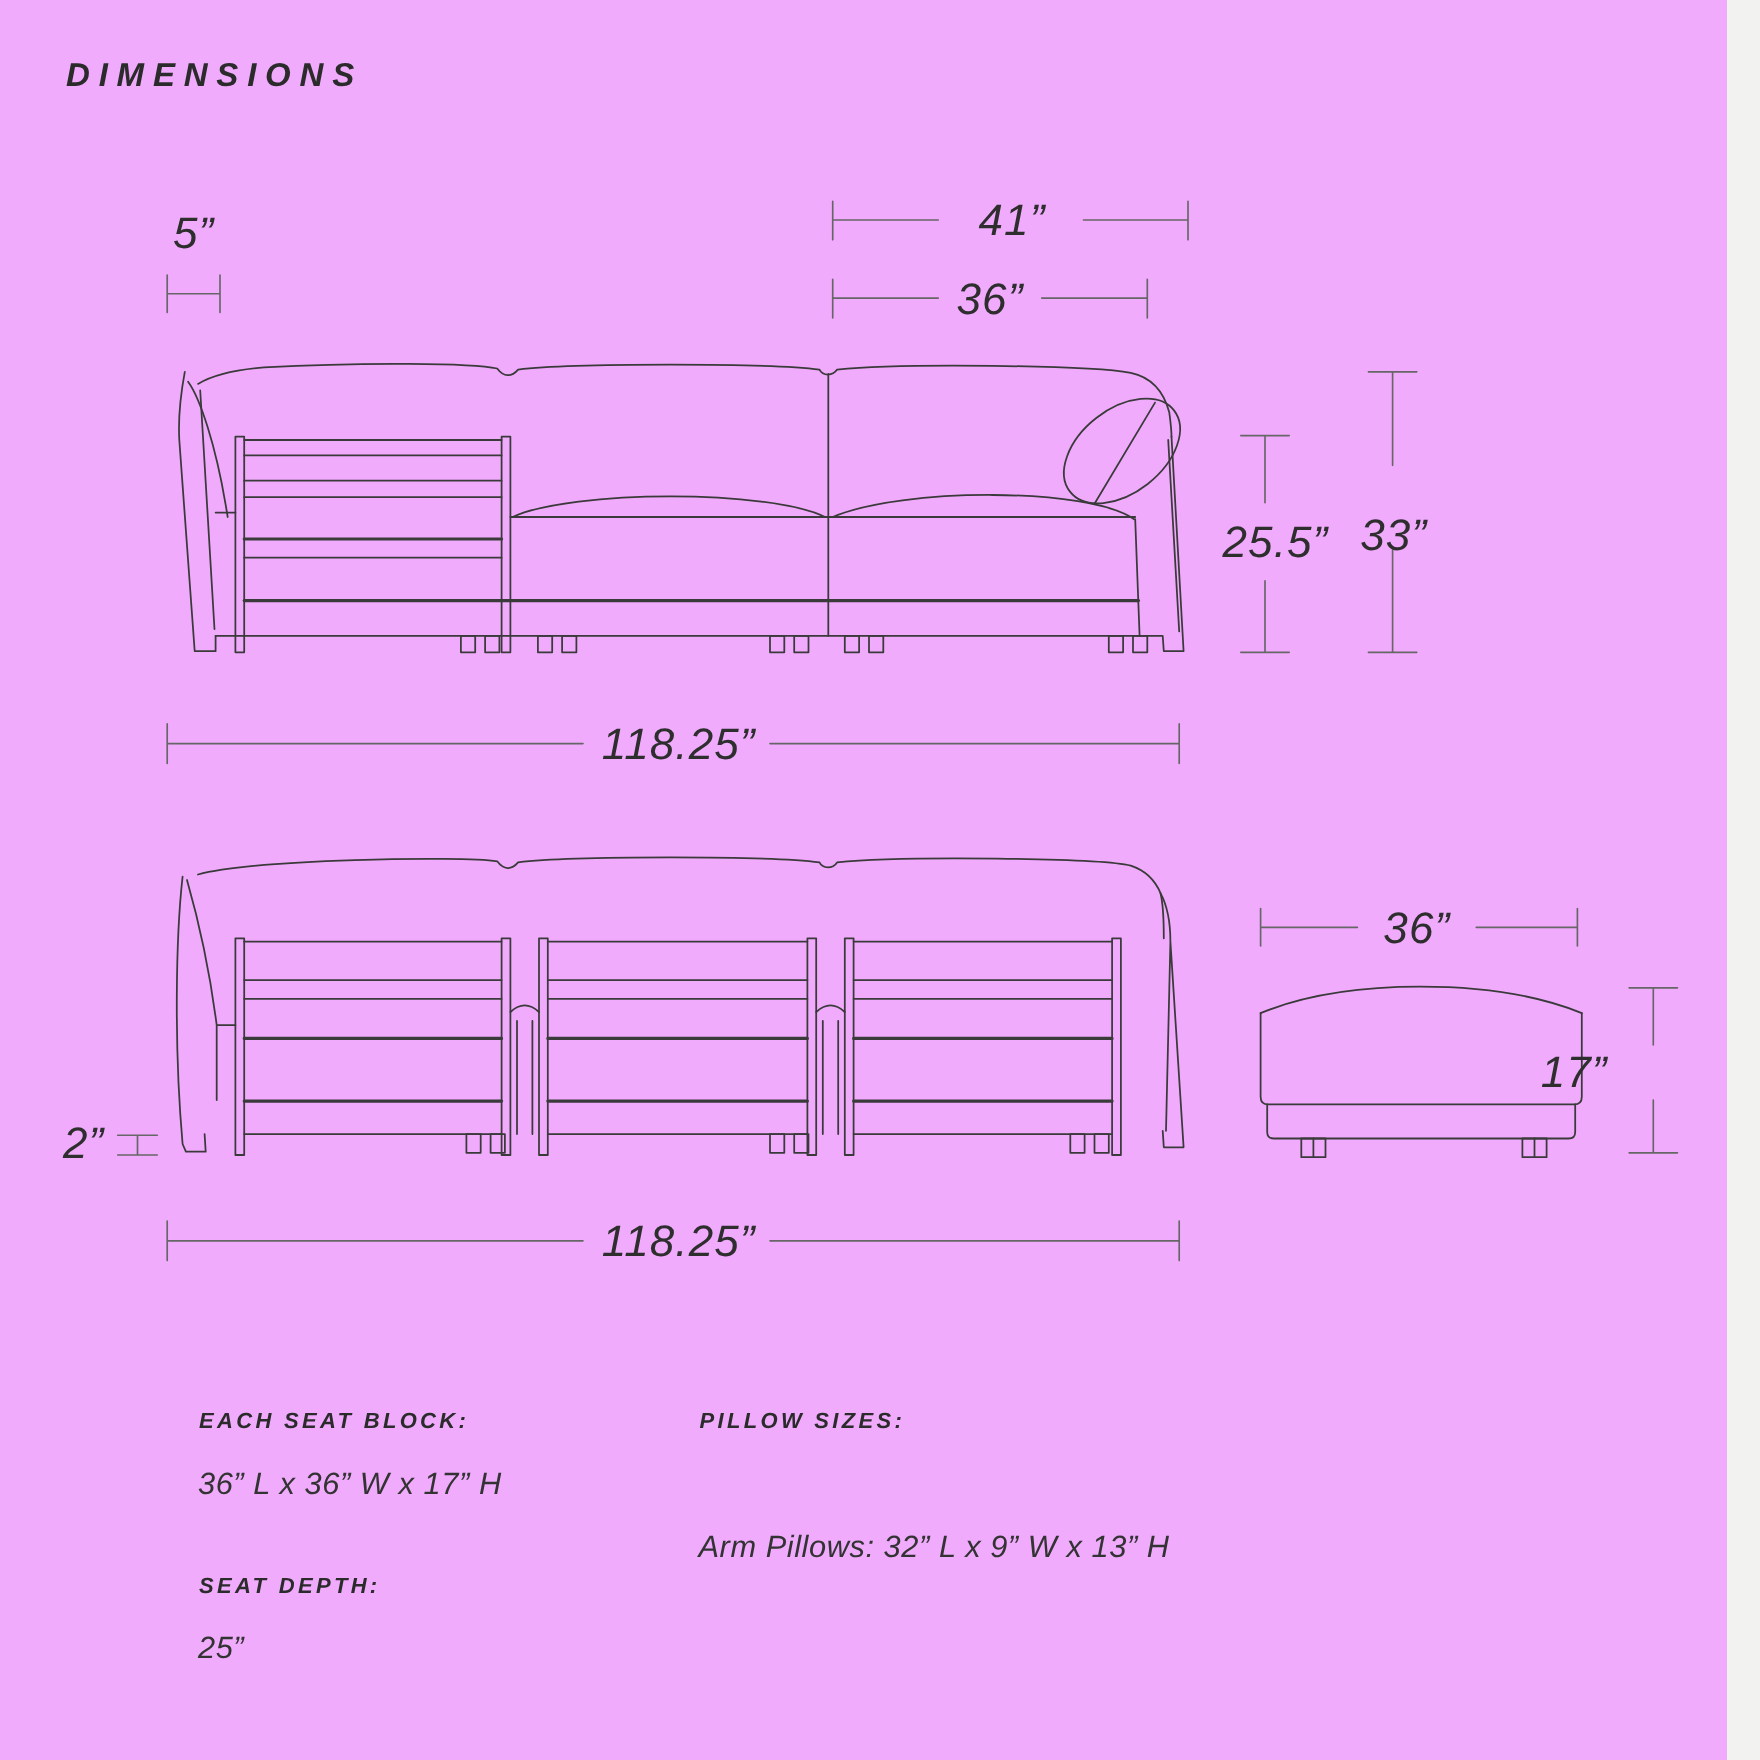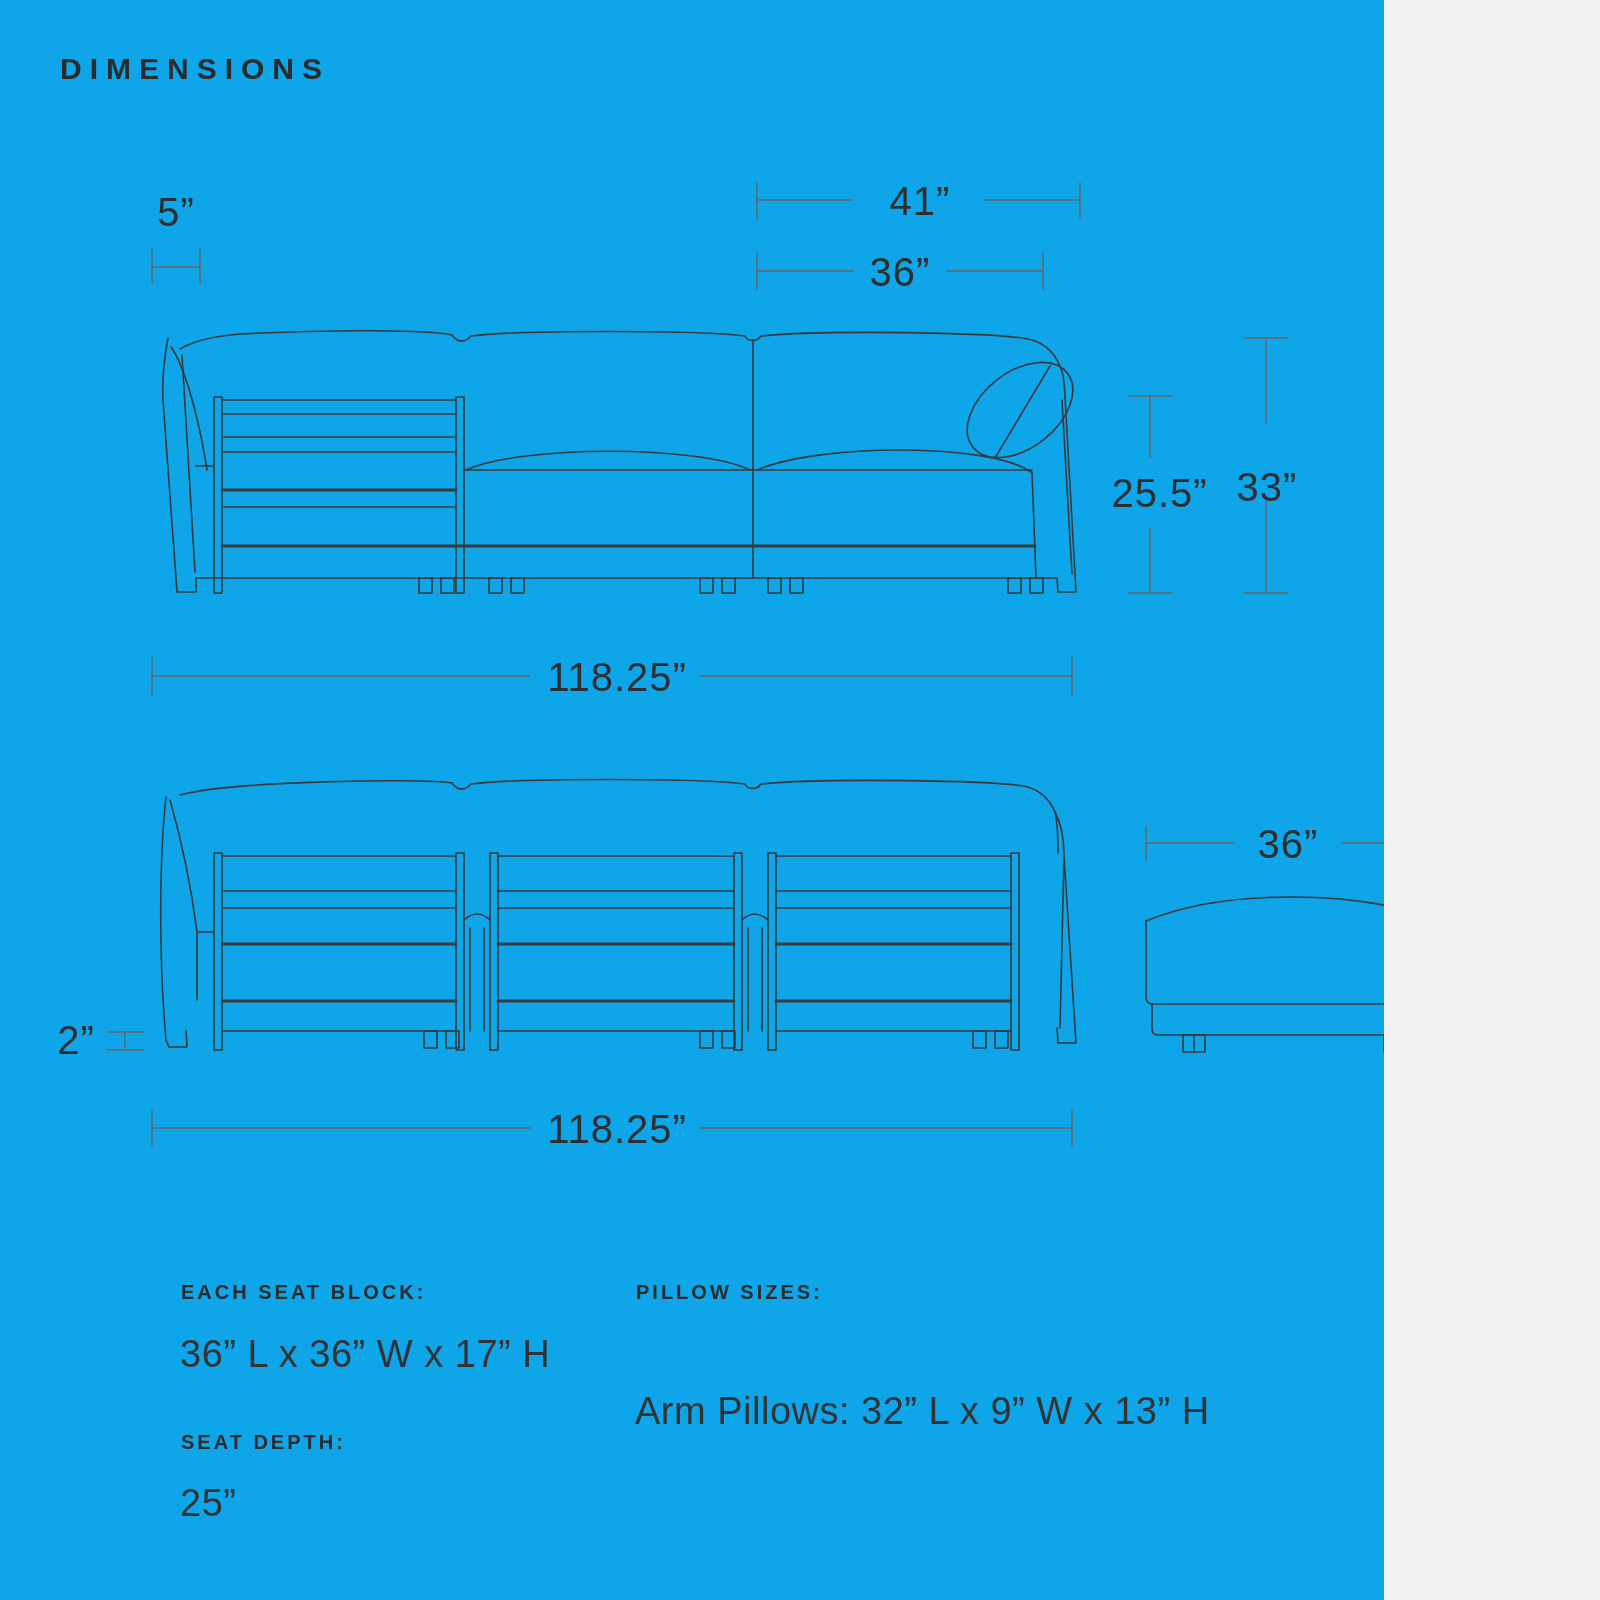--- a/index.html
+++ b/index.html
@@ -1,43 +1,44 @@
 <!DOCTYPE html>
 <html><head>
 <meta charset="utf-8">
 <style>
   html,body{margin:0;padding:0;background:#f2f2f0;}
   .page{
     position:relative;
-    width:1384px;height:1600px;
-    background:#0ea5e9;
+    width:1570px;height:1600px;
+    background:#f0abfc;
     font-family:"Liberation Sans", sans-serif;
     color:#2b2b2b;
     overflow:hidden;
+    font-style:italic;
   }
   .title{
     position:absolute;left:60px;top:52px;
     font-size:30px;font-weight:bold;letter-spacing:8px;
     color:#2b2b2b;
   }
   svg.lineart{position:absolute;left:0;top:0;}
   .dim-label{
     position:absolute;
     font-size:40px;line-height:1.1;
     color:#2e2e2e;text-align:center;
     letter-spacing:1px;white-space:nowrap;
   }
   .specs-heading{
     position:absolute;
     font-size:20px;font-weight:bold;letter-spacing:3px;
     color:#2b2b2b;white-space:nowrap;
   }
   .specs-value{
     position:absolute;
-    font-size:38px;letter-spacing:0.5px;
+    font-size:28px;letter-spacing:0.5px;
     color:#333;white-space:nowrap;
   }
 </style>
 </head>
 <body>
 
 <div class="page">
 
   <div class="title">DIMENSIONS</div>
 
@@ -160,21 +161,21 @@
 
   <div class="dim-label" style="left:126px;top:190px;width:100px;">5”</div>
   <div class="dim-label" style="left:845px;top:179px;width:150px;">41”</div>
   <div class="dim-label" style="left:825px;top:250px;width:150px;">36”</div>
   <div class="dim-label" style="left:1066px;top:471px;width:165px;padding-left:11px;">25.5”</div>
   <div class="dim-label" style="left:1192px;top:465px;width:150px;">33”</div>
   <div class="dim-label" style="left:492px;top:655px;width:250px;">118.25”</div>
   <div class="dim-label" style="left:26px;top:1018px;width:100px;">2”</div>
   <div class="dim-label" style="left:492px;top:1107px;width:250px;">118.25”</div>
   <div class="dim-label" style="left:1213px;top:822px;width:150px;">36”</div>
-  <div class="dim-label" style="left:1428px;top:953px;width:150px;">17”</div>
+  <div class="dim-label" style="left:1356px;top:953px;width:150px;">17”</div>
 
   <div class="specs-heading" style="left:181px;top:1281px;">EACH SEAT BLOCK:</div>
   <div class="specs-value" style="left:180px;top:1333px;">36” L x 36” W x 17” H</div>
   <div class="specs-heading" style="left:181px;top:1431px;">SEAT DEPTH:</div>
   <div class="specs-value" style="left:180px;top:1482px;">25”</div>
 
   <div class="specs-heading" style="left:636px;top:1281px;">PILLOW SIZES:</div>
   <div class="specs-value" style="left:635px;top:1390px;">Arm Pillows: 32” L x 9” W x 13” H</div>
 
 </div>

